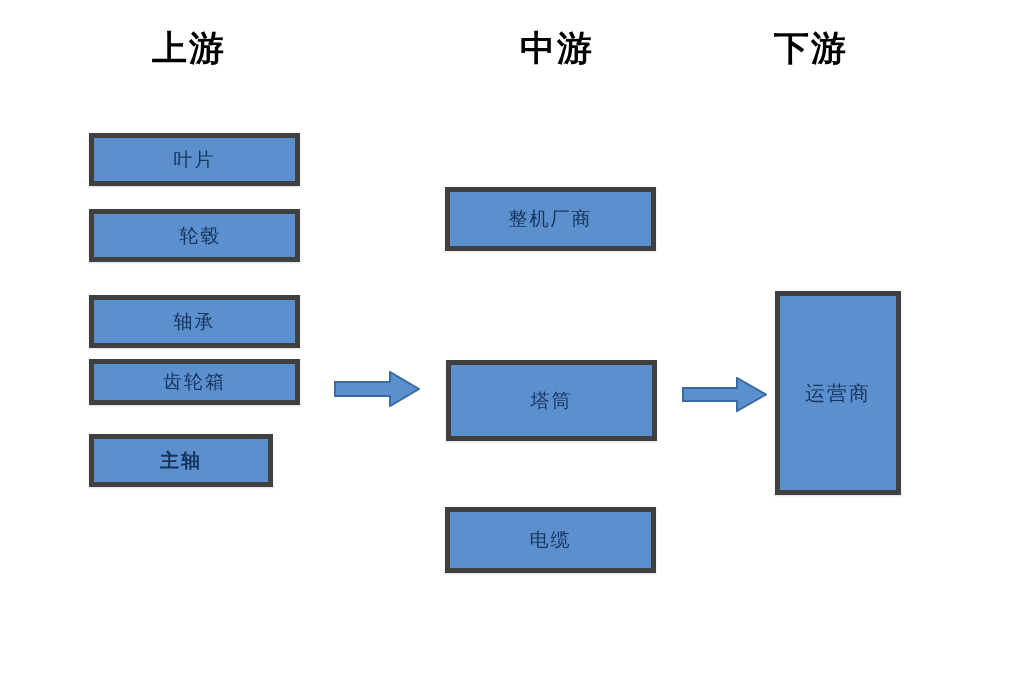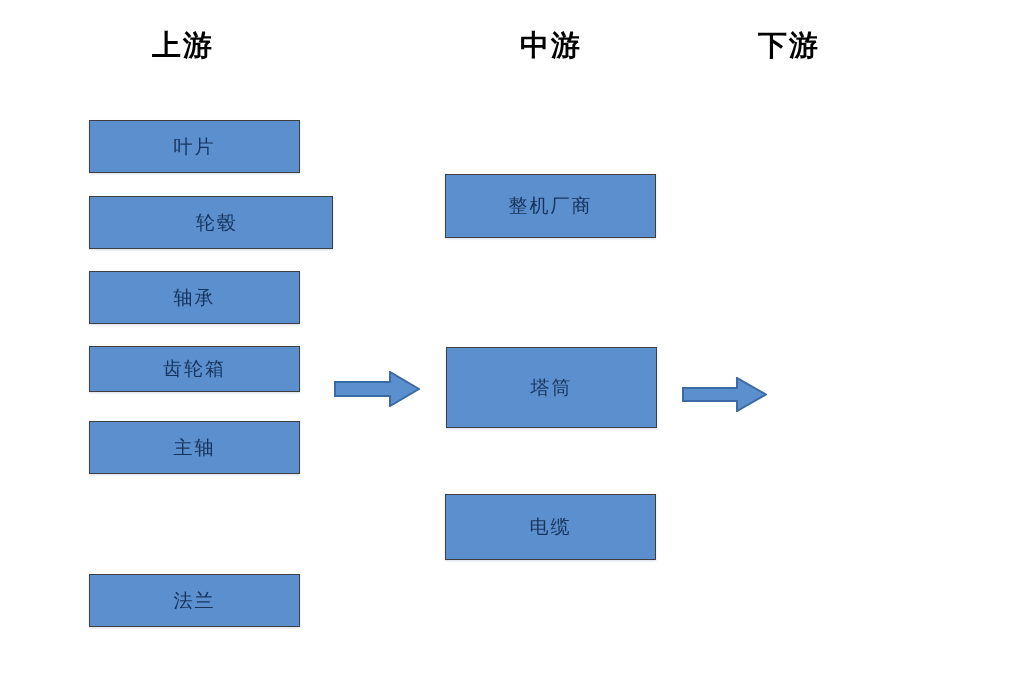--- a/index.html
+++ b/index.html
@@ -16,43 +16,44 @@
     width: 1016px;
     height: 677px;
     background: #ffffff;
     overflow: hidden;
   }
 
   
   .col-header {
     position: absolute;
     font-family: "Liberation Serif", "DejaVu Serif", serif;
-    font-size: 29px;
+    font-size: 35px;
     font-weight: 700;
     color: #000000;
     letter-spacing: 2px;
     white-space: nowrap;
     line-height: 1;
   }
 
   
   .node-box {
     position: absolute;
     box-sizing: border-box;
     background: #5b8fcd;
-    border: 1px solid #404040;
+    border: 5px solid #404040;
     display: flex;
     align-items: center;
     justify-content: center;
     color: #16335c;
     font-family: "Liberation Serif", "DejaVu Serif", serif;
     font-size: 19px;
     letter-spacing: 2px;
     white-space: nowrap;
     box-shadow: 0 1px 2px rgba(90, 120, 160, 0.25);
+    margin-top: 13px;
   }
   .node-box.tall {
     font-size: 20px;
   }
 
   
   .block-arrow {
     position: absolute;
   }
   .block-arrow svg {
@@ -63,41 +64,41 @@
 </style>
 </head>
 <body>
 
 <div id="canvas">
 
   <div class="col-header" style="left:152px; top:31px;">上游</div>
 
   <div class="col-header" style="left:520px; top:31px;">中游</div>
 
-  <div class="col-header" style="left:758px; top:31px;">下游</div>
+  <div class="col-header" style="left:774px; top:31px;">下游</div>
 
   <div class="node-box" style="left:89px; top:120px; width:211px; height:53px;">叶片</div>
 
-  <div class="node-box" style="left:89px; top:196px; width:244px; height:53px;padding-left:12px;">轮毂</div>
+  <div class="node-box" style="left:89px; top:196px; width:211px; height:53px;padding-left:12px;">轮毂</div>
 
-  <div class="node-box" style="left:89px; top:271px; width:211px; height:53px;">轴承</div>
+  <div class="node-box" style="left:89px; top:282px; width:211px; height:53px;">轴承</div>
 
   <div class="node-box" style="left:89px; top:346px; width:211px; height:46px;">齿轮箱</div>
 
-  <div class="node-box" style="left:89px; top:421px; width:211px; height:53px;">主轴</div>
+  <div class="node-box" style="left:89px; top:421px; width:184px; height:53px;font-weight:bold;">主轴</div>
 
 
-  <div class="node-box" style="left:89px; top:574px; width:211px; height:53px;">法兰</div>
 
   <div class="node-box" style="left:445px; top:174px; width:211px; height:64px;">整机厂商</div>
 
   <div class="node-box" style="left:446px; top:347px; width:211px; height:81px;">塔筒</div>
 
   <div class="node-box" style="left:445px; top:494px; width:211px; height:66px;">电缆</div>
 
+  <div class="node-box tall" style="left:775px; top:278px; width:126px; height:204px;">运营商</div>
 
   <div class="block-arrow" style="left:334px; top:371px; width:86px; height:36px;">
     <svg viewBox="0 0 86 36" preserveAspectRatio="none" aria-hidden="true">
       <polygon points="1,11 56,11 56,1 85,18 56,35 56,25 1,25" fill="#5b8fcd" stroke="#3a6ba5" stroke-width="2" stroke-linejoin="miter"></polygon>
     </svg>
   </div>
 
   <div class="block-arrow" style="left:682px; top:377px; width:85px; height:35px;">
     <svg viewBox="0 0 85 35" preserveAspectRatio="none" aria-hidden="true">
       <polygon points="1,11 55,11 55,1 84,17.5 55,34 55,24 1,24" fill="#5b8fcd" stroke="#3a6ba5" stroke-width="2" stroke-linejoin="miter"></polygon>

